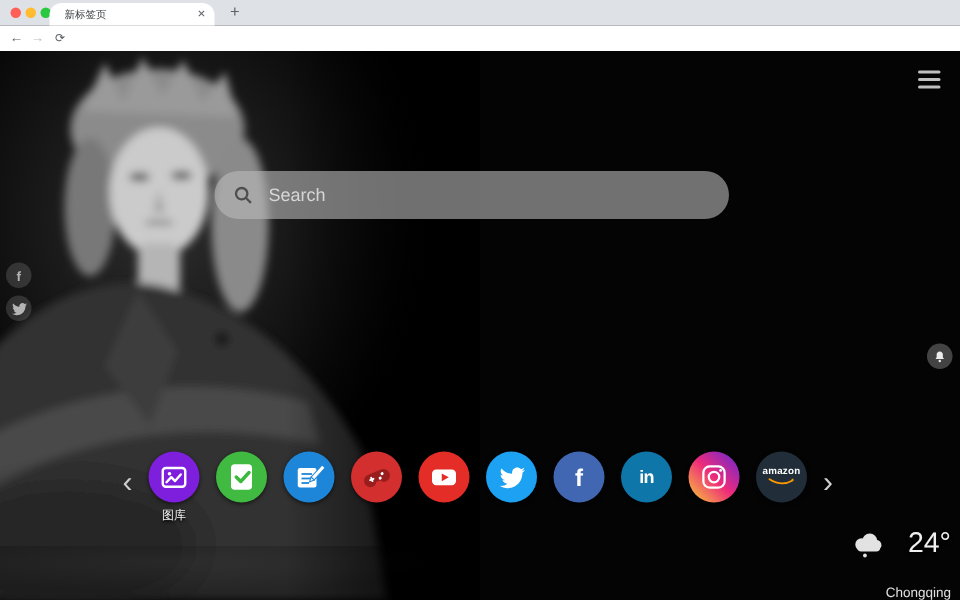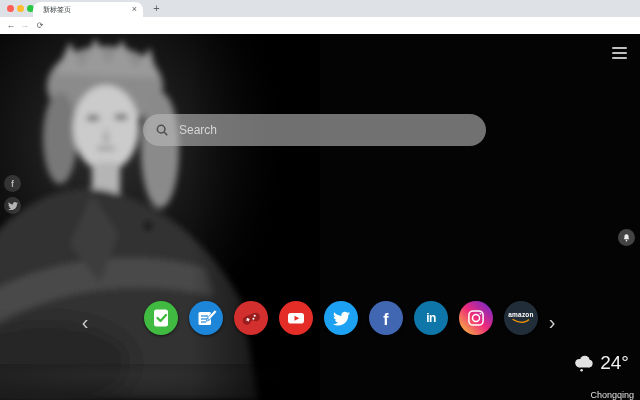--- a/index.html
+++ b/index.html
@@ -55,21 +55,21 @@
   .glyph-f{color:#fff;font-size:16px;font-weight:bold;line-height:1;margin-top:4px;}
   .glyph-in{color:#fff;font-size:12px;font-weight:bold;line-height:1;letter-spacing:-.5px;text-align:center;}
   .amazon-inner{display:flex;flex-direction:column;align-items:center;line-height:1;}
   .amazon-word{color:#fff;font-size:6.5px;font-weight:bold;letter-spacing:.2px;}
 
   .clock{position:absolute;left:12px;top:310px;color:#f3f3f3;}
   .clock-time{font-size:21px;letter-spacing:.5px;text-shadow:0 1px 3px rgba(0,0,0,.8);}
   .clock-date{font-size:9px;margin-top:3px;color:#e6e6e6;text-shadow:0 1px 2px rgba(0,0,0,.8);}
 
   .weather{position:absolute;left:566px;top:318px;width:68px;color:#f0f0f0;}
-  .weather-row{display:flex;align-items:center;justify-content:center;gap:5px;}
+  .weather-row{display:flex;align-items:center;justify-content:space-between;gap:5px;}
   .weather-temp{font-size:19px;text-shadow:0 1px 3px rgba(0,0,0,.8);}
   .weather-city{font-size:9px;text-align:right;margin-top:16px;color:#e0e0e0;}
 </style>
 </head>
 <body>
 
 <div id="screen">
 
   <div class="tabstrip">
     <div class="tl red"></div>
@@ -172,20 +172,28 @@
       <svg width="9" height="10" viewBox="0 0 24 24" fill="#ececec">
         <path d="M12 2c-3.3 0-5.5 2.4-5.5 5.5v4.8L4.5 15.5h15L17.5 12.3V7.5C17.5 4.4 15.3 2 12 2z"></path>
         <circle cx="12" cy="19" r="2.2"></circle>
       </svg>
     </div>
 
     <div class="dock">
       <div class="chev left">‹</div>
       <div class="chev right">›</div>
 
+      <div class="short" style="left: 99px; background: rgb(125, 31, 221);">
+        <svg width="24" height="24" viewBox="0 0 24 24" fill="none" stroke="#fff" stroke-width="1.6" stroke-linecap="round" stroke-linejoin="round">
+          <rect x="4.5" y="6" width="15" height="12.5" rx="2"></rect>
+          <path d="M7 15.5 l3.2-3.4 2.5 2.6 3.8-4.4"></path>
+          <circle cx="9" cy="9.8" r="1.2" fill="#fff" stroke="none"></circle>
+        </svg>
+        <div class="short-label">图库</div>
+      </div>
 
       <div class="short" style="left: 144px; background: rgb(65, 186, 65);">
         <svg width="24" height="24" viewBox="0 0 24 24">
           <rect x="5" y="3.5" width="14" height="17" rx="2.5" fill="#fff"></rect>
           <path d="M8.5 12 l3 3 5.5-6" fill="none" stroke="#3cb83c" stroke-width="2.3" stroke-linecap="round" stroke-linejoin="round"></path>
         </svg>
       </div>
 
       <div class="short" style="left: 189px; background: rgb(29, 134, 216);">
         <svg width="24" height="24" viewBox="0 0 24 24">

